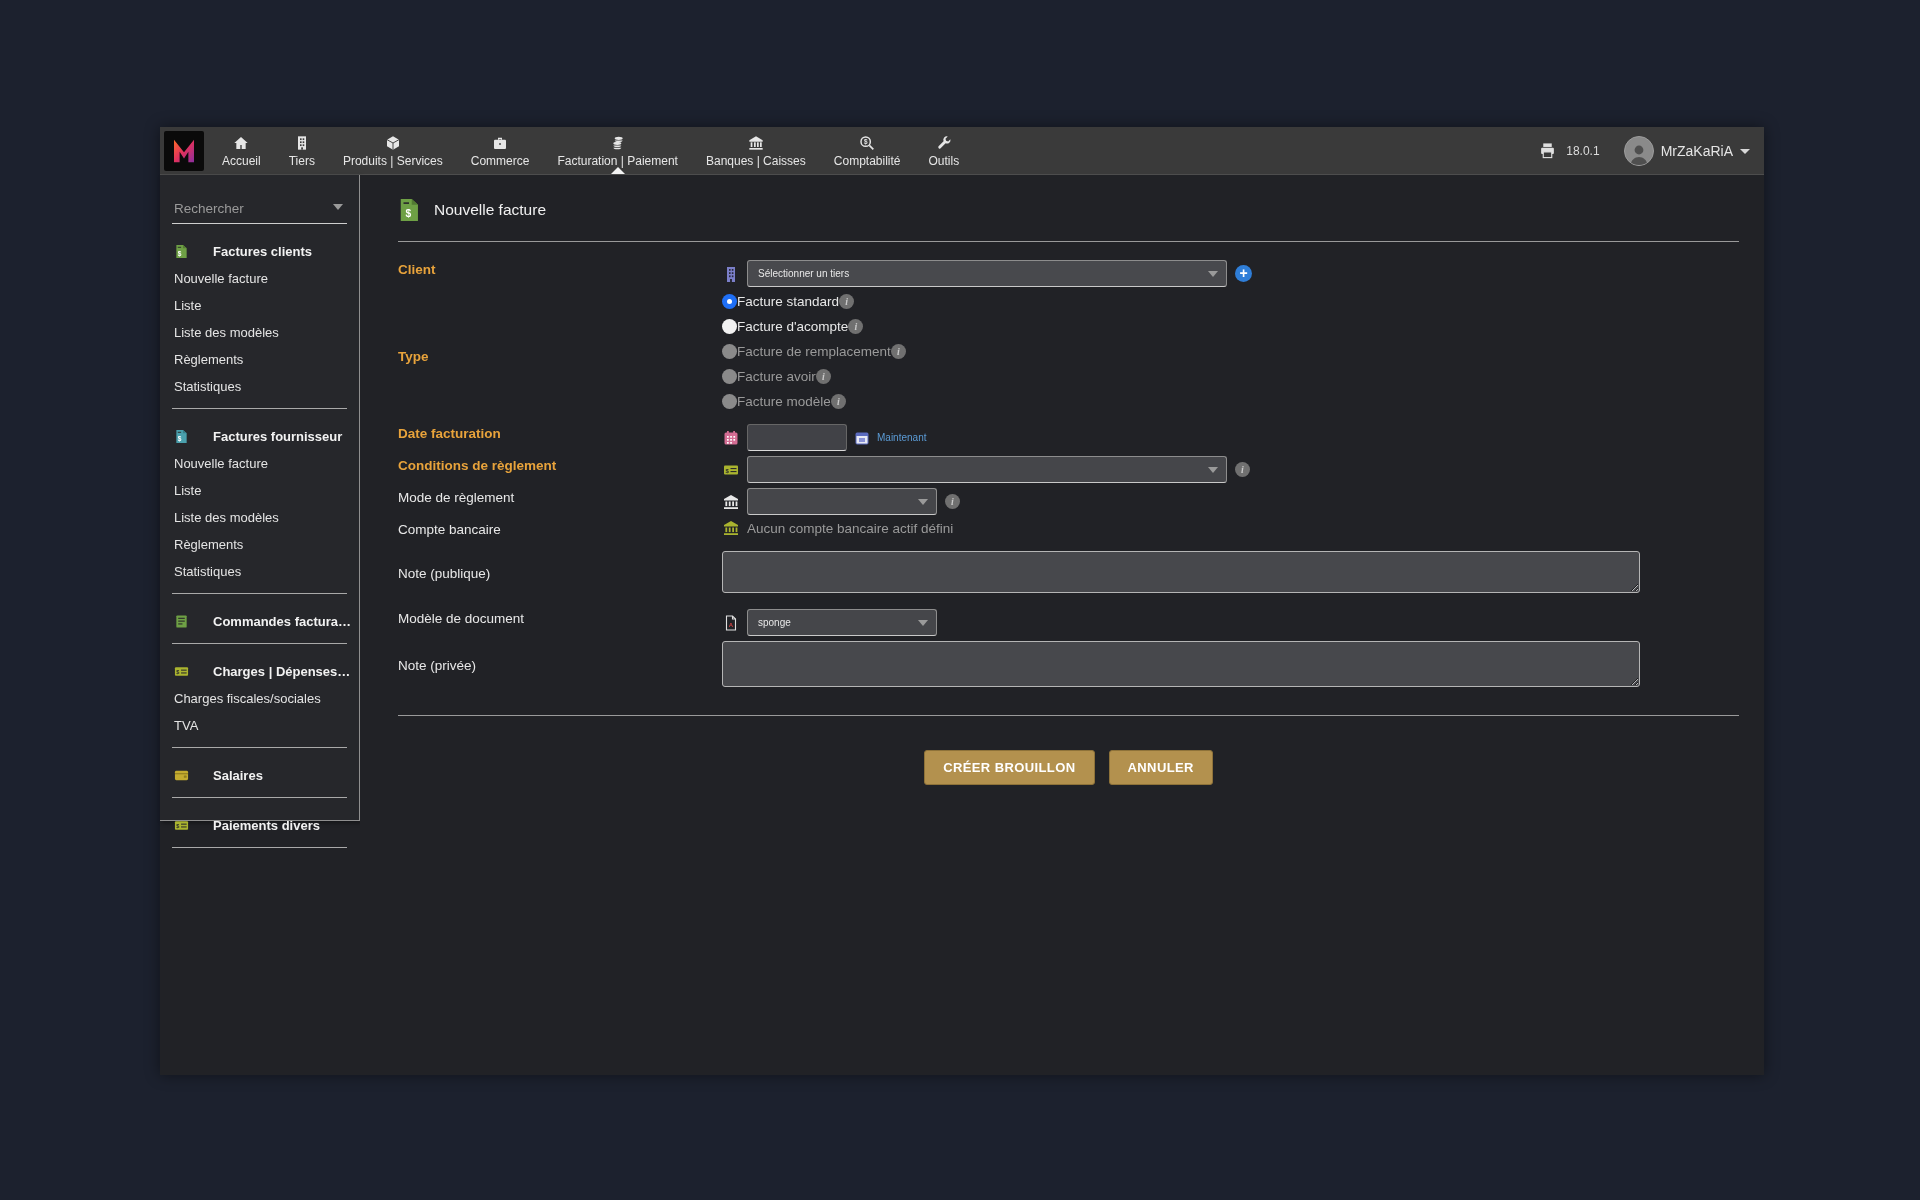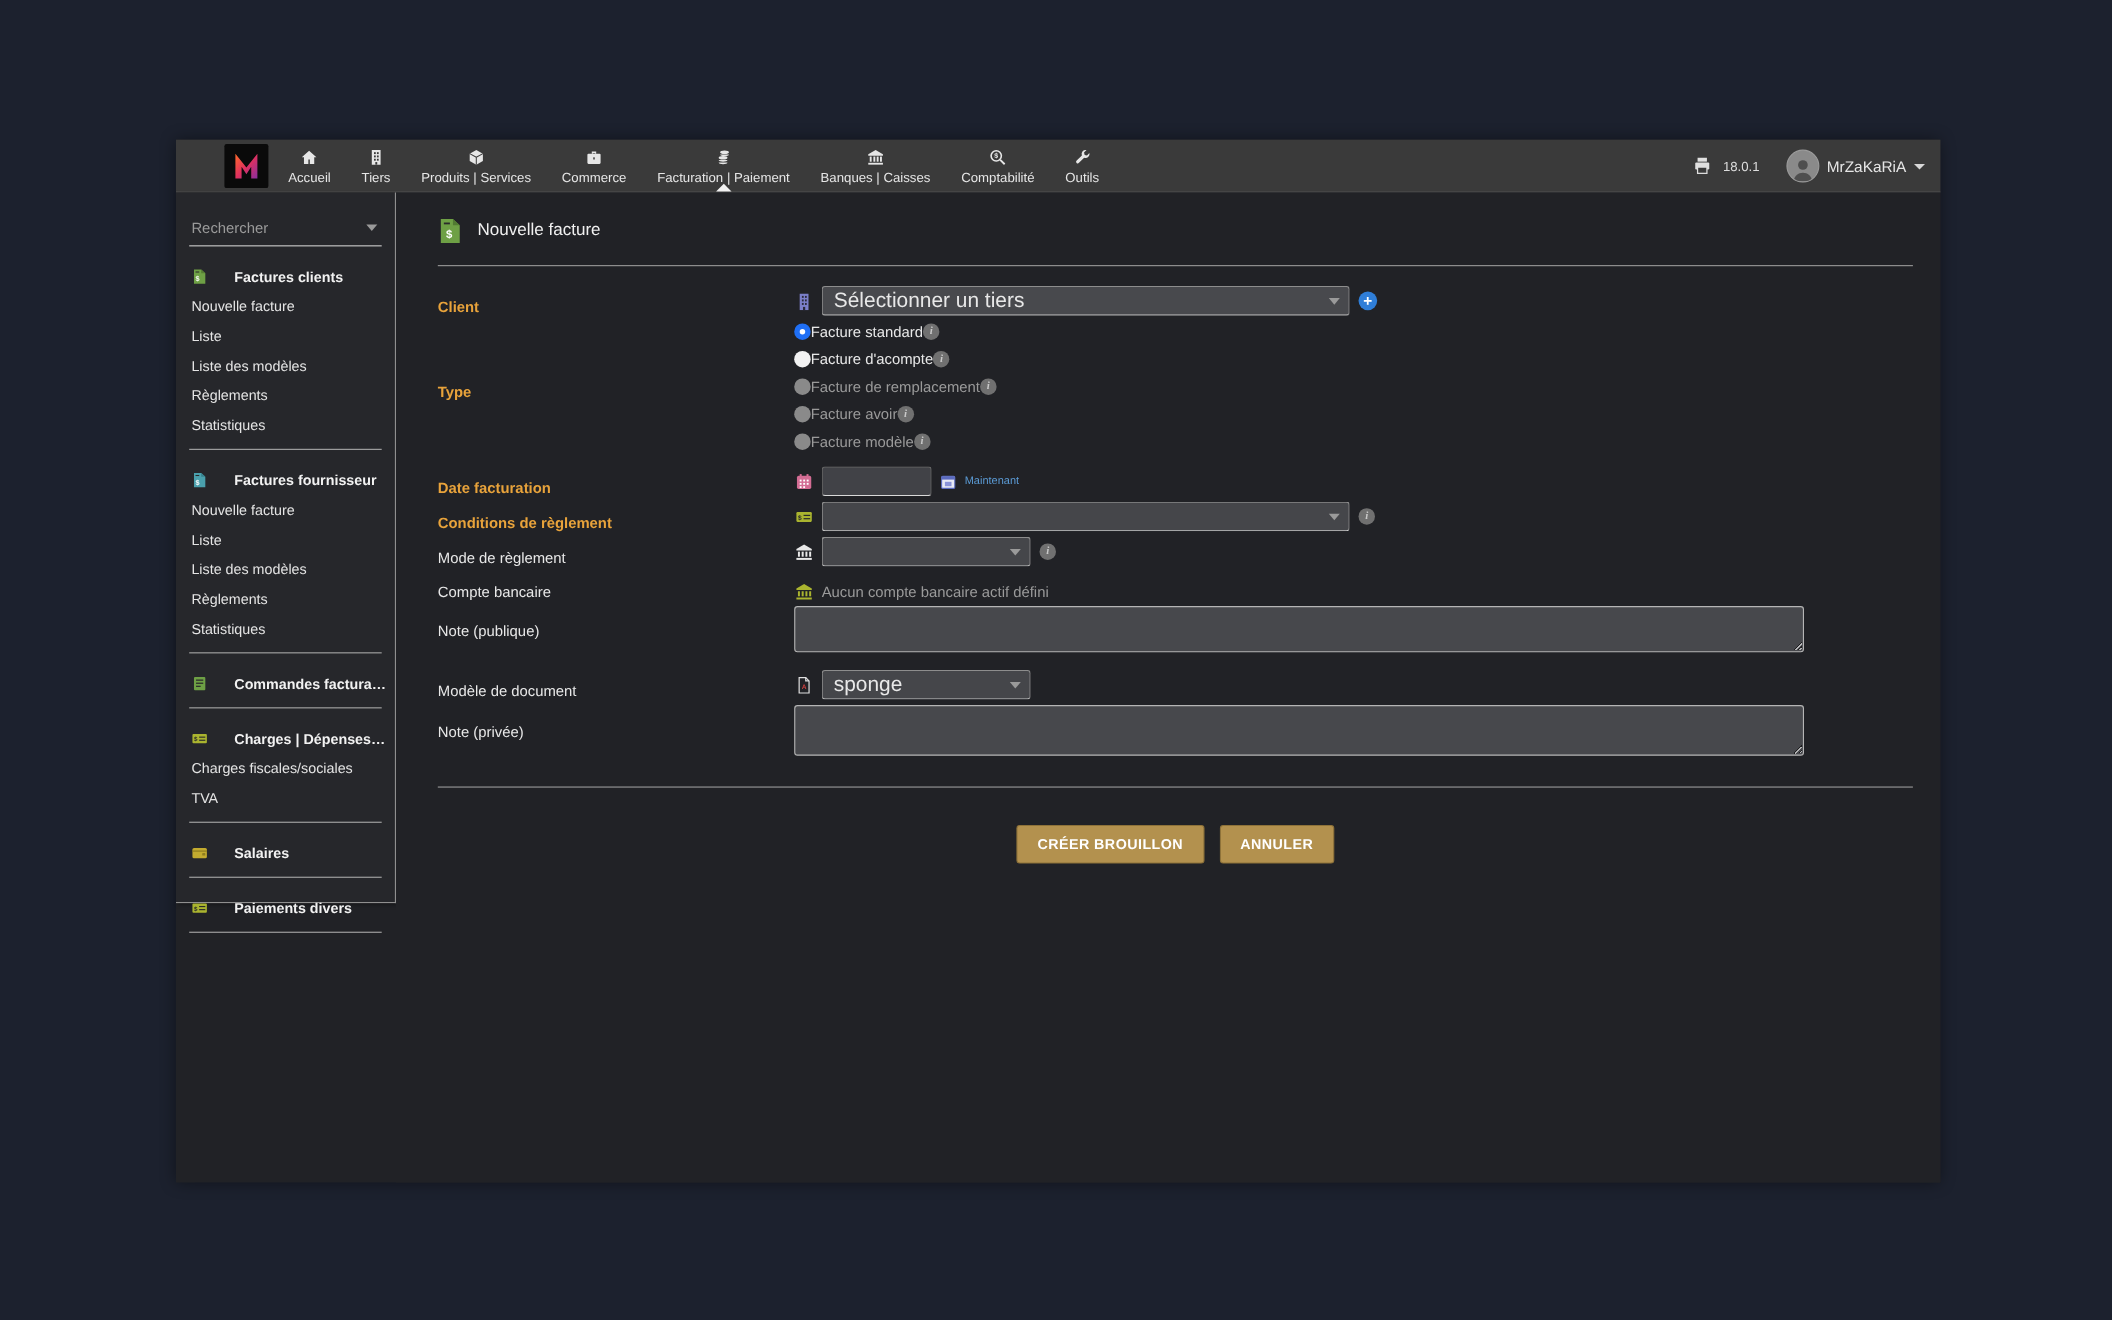--- a/index.html
+++ b/index.html
@@ -5,21 +5,21 @@
   * { margin:0; padding:0; box-sizing:border-box; }
   html,body { width:1920px; height:1200px; background:#1c212e; overflow:hidden;
               font-family:"Liberation Sans","DejaVu Sans",sans-serif; }
   .stage { position:relative; width:1920px; height:1200px; background:#1c212e; }
   .app { position:absolute; left:160px; top:127px; width:1604px; height:948px;
          background:#212226; display:flex; flex-direction:column;
          box-shadow:0 0 14px rgba(0,0,0,.45); }
 
   
   .topbar { height:48px; background:#3a3a3a; border-bottom:1px solid #4d4d4d;
-            display:flex; align-items:stretch; flex:0 0 auto;padding-left:40px; }
+            display:flex; align-items:stretch; flex:0 0 auto; }
   .logo { width:48px; display:flex; align-items:center; justify-content:center; cursor:pointer; }
   .logo .logo-box { width:40px; height:40px; background:#0a0a0a; border-radius:2px;
                     display:flex; align-items:center; justify-content:center; }
   .mainnav { display:flex; align-items:stretch; }
   .nav-item { position:relative; display:flex; flex-direction:column; align-items:center;
               justify-content:center; padding:4px 14px 3px; cursor:pointer; color:#e6e6e6; }
   .nav-item .nav-icon { height:17px; display:flex; align-items:center; }
   .nav-item .nav-icon svg { width:16px; height:16px; fill:#e6e6e6; }
   .nav-label { font-size:12px; margin-top:3px; white-space:nowrap; color:#e6e6e6; }
   .active-caret { position:absolute; bottom:0; left:50%; transform:translateX(-50%);
@@ -58,33 +58,33 @@
   .side-sep { border:none; border-top:1px solid #a9a9a9; margin:8px 0 0 0; }
 
   
   .content { flex:1 1 auto; padding:22px 25px 0 38px; background:#212226; }
   .page-title { display:flex; align-items:center; gap:14px; margin-bottom:18px; }
   .page-title svg { width:22px; height:26px; }
   .page-title h1 { font-size:15.5px; font-weight:normal; color:#f0f0f0; }
   .title-hr, .bottom-hr { border:none; border-top:1px solid #9a9a9a; }
 
   .formarea { margin-top:18px; }
-  .frow { display:flex; align-items:flex-end; min-height:26px; margin-bottom:5px; }
+  .frow { display:flex; align-items:flex-start; min-height:26px; margin-bottom:5px; }
   .frow.top { align-items:center; }
   .flabel { width:324px; flex:0 0 324px; font-size:13.5px; color:#e8e8e8; padding-top:2px; }
   .flabel.required { color:#e8a33b; font-weight:bold; }
   .ffield { display:flex; align-items:center; gap:8px; flex:1 1 auto; }
 
   .field-icon { width:17px; display:flex; justify-content:center; flex:0 0 17px; }
   .field-icon svg { width:16px; height:16px; }
 
   .sel { position:relative; height:27px; background:#45464a; border:1px solid #8d8d8d;
          border-bottom-color:#c9c9c9; border-radius:3px; display:flex; align-items:center;
          padding:0 22px 0 10px; cursor:pointer; }
-  .sel .selval { font-size:19px; color:#e8e8e8; white-space:nowrap; overflow:hidden; }
+  .sel .selval { font-size:10px; color:#e8e8e8; white-space:nowrap; overflow:hidden; }
   .sel .sel-caret { position:absolute; right:8px; top:50%; transform:translateY(-50%);
                     width:0; height:0; border-left:5px solid transparent;
                     border-right:5px solid transparent; border-top:6px solid #9a9a9a; }
   .sel.w-client { width:480px; background:#48494d; }
   .sel.w-terms  { width:480px; }
   .sel.w-mode   { width:190px; }
   .sel.w-model  { width:190px; }
 
   .plus-icon { width:17px; height:17px; border-radius:50%; background:#2f7ed8; color:#fff;
                font-size:14px; line-height:16px; text-align:center; font-weight:bold; cursor:pointer; }

